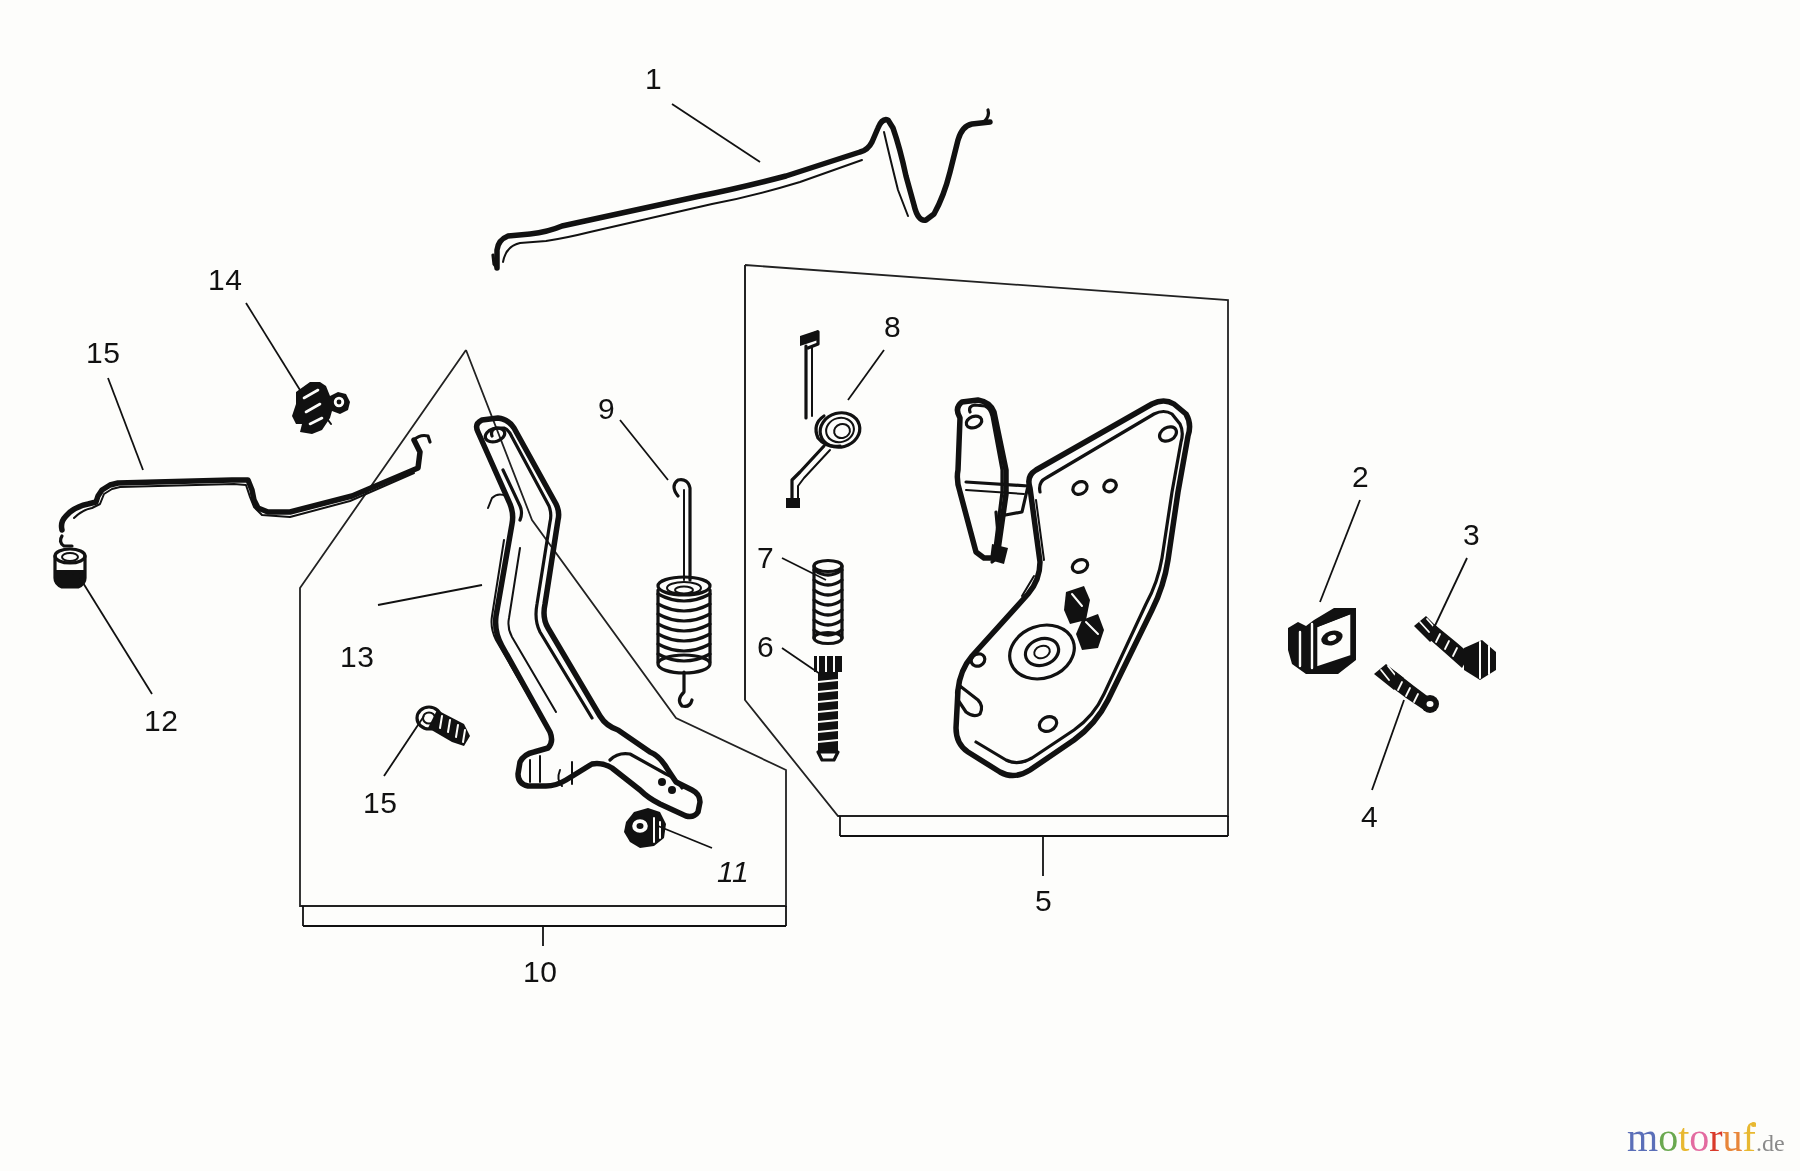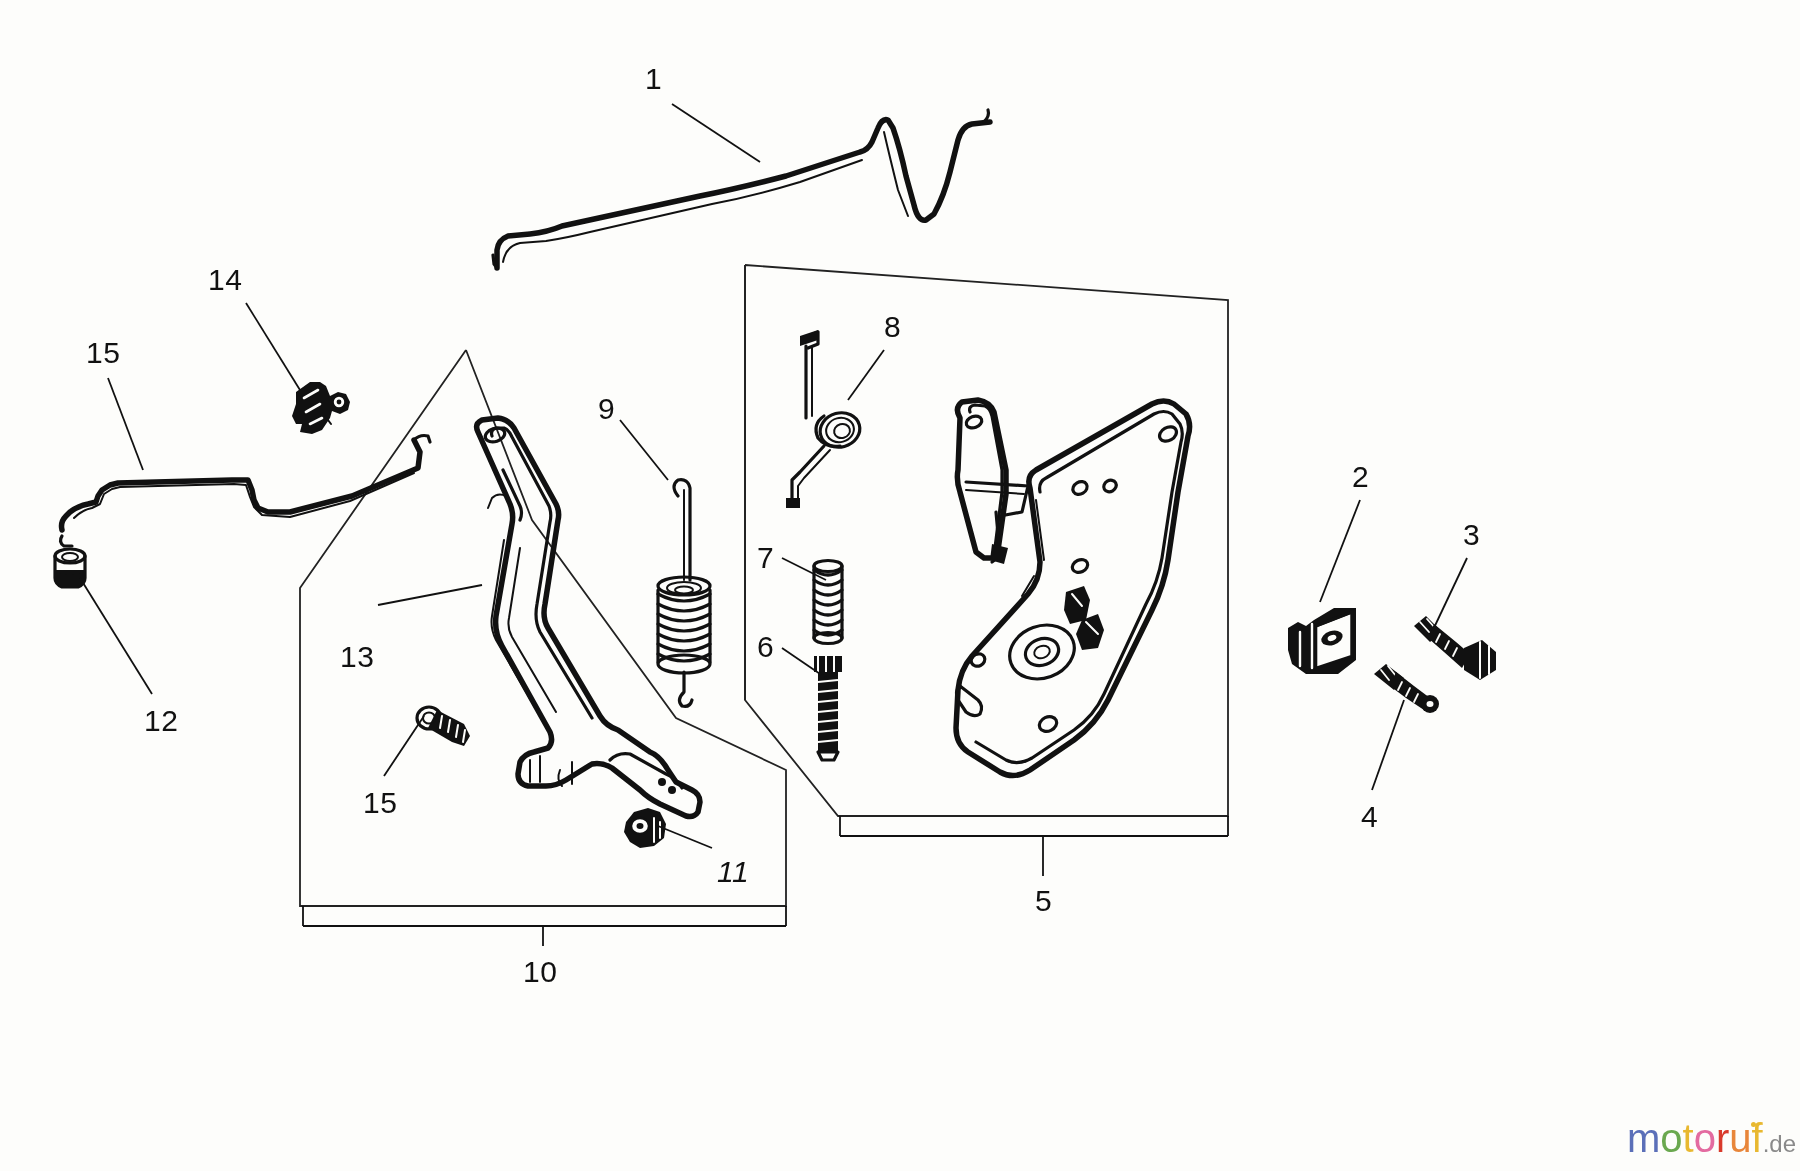--- a/index.html
+++ b/index.html
@@ -10,21 +10,21 @@
     position:absolute;
     font-family:"Liberation Sans", sans-serif;
     font-size:30px;
     color:#111;
     letter-spacing:.5px;
     white-space:nowrap;
     user-select:none;
   }
   #watermark{
     position:absolute;
-    font-family:Liberation Sans, sans-serif;
+    font-family:Liberation Serif, serif;
     font-size:40px;
     line-height:1;
     white-space:nowrap;
     user-select:none;
   }
   #watermark .l{font-weight:400;}
   #watermark .suffix{font-size:24px;color:#8a8a8a;vertical-align:baseline;}
   #watermark .dot{
     position:absolute;
     width:5px;height:5px;border-radius:50%;

